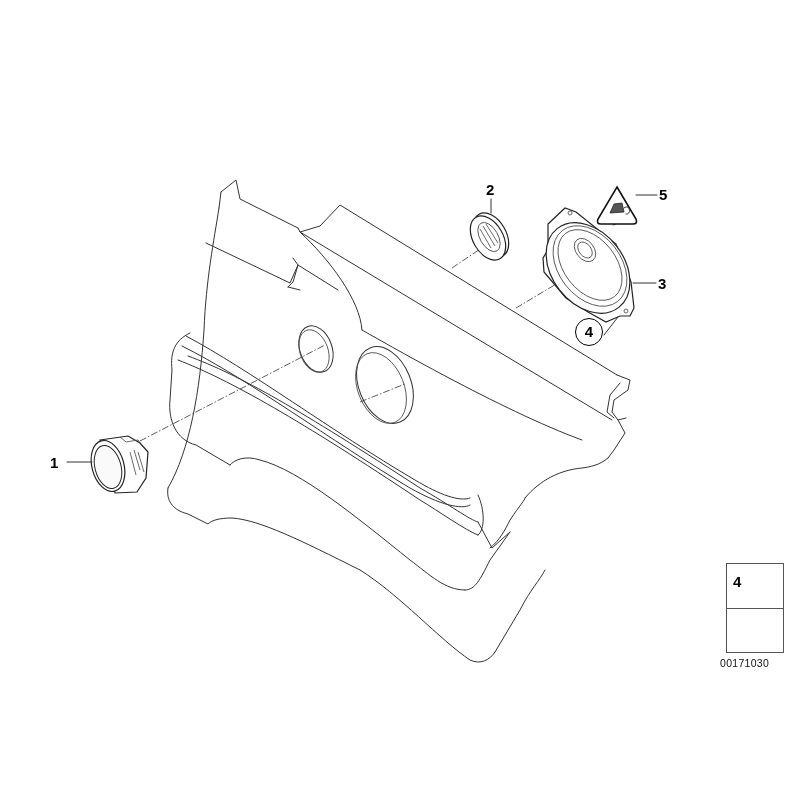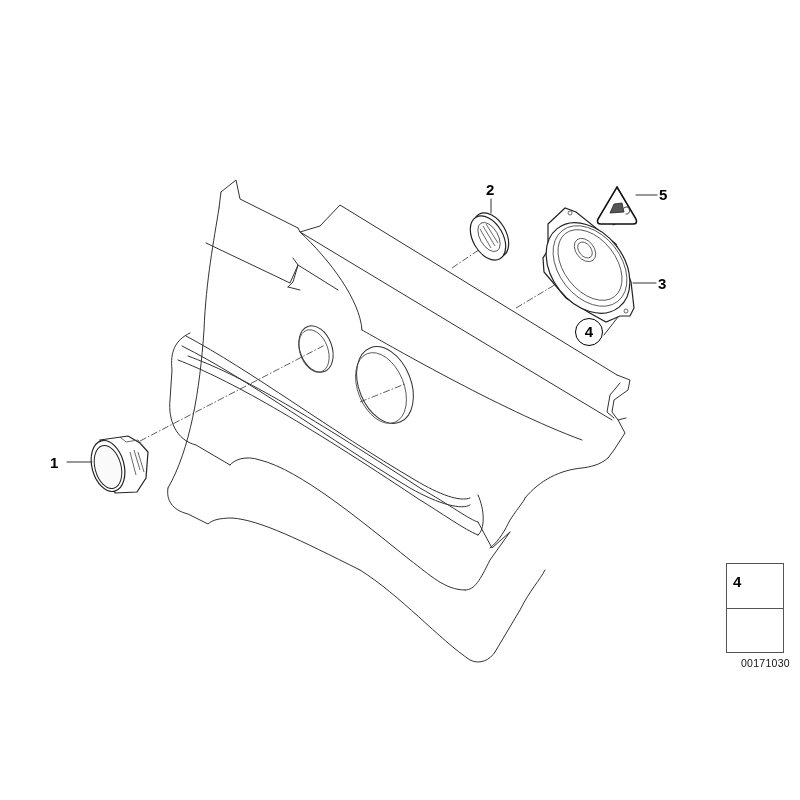--- a/index.html
+++ b/index.html
@@ -11,21 +11,21 @@
     .dash { fill: none; stroke: #333; stroke-width: 0.8; stroke-dasharray: 7 2 1.5 2; }
     .part { fill: #fff; stroke: #222; stroke-width: 1.2; }
     .partfill { fill: #fafafa; stroke: #222; stroke-width: 1; }
     .callout-num { position: absolute; font-weight: bold; font-size: 15px; color: #000; line-height: 1; }
     .circled { position: absolute; width: 26px; height: 26px; border: 1.6px solid #000; border-radius: 50%;
                background: #fff; text-align: center; line-height: 26px; font-weight: bold; font-size: 15px; }
     .legend-box { position: absolute; left: 726px; top: 563px; width: 56px; height: 88px;
                   border: 1px solid #555; background: #fff; }
     .legend-divider { position: absolute; left: 0; right: 0; top: 44px; border-top: 1px solid #555; }
     .legend-num { position: absolute; left: 6px; top: 9px; font-weight: bold; font-size: 15px; }
-    .legend-code { position: absolute; left: 720px; top: 657px; width: 70px; text-align: right;
+    .legend-code { position: absolute; left: 720px; top: 657px; width: 70px; text-align: left;
                    font-size: 10.5px; letter-spacing: 0.3px; color: #111; }
   </style>
 </head>
 <body>
 
 <svg class="diagram" viewBox="0 0 800 800">
 
   <g>
 
     <path class="ln" d="M221,192 L236,180 L240,199 L298,228"></path>

